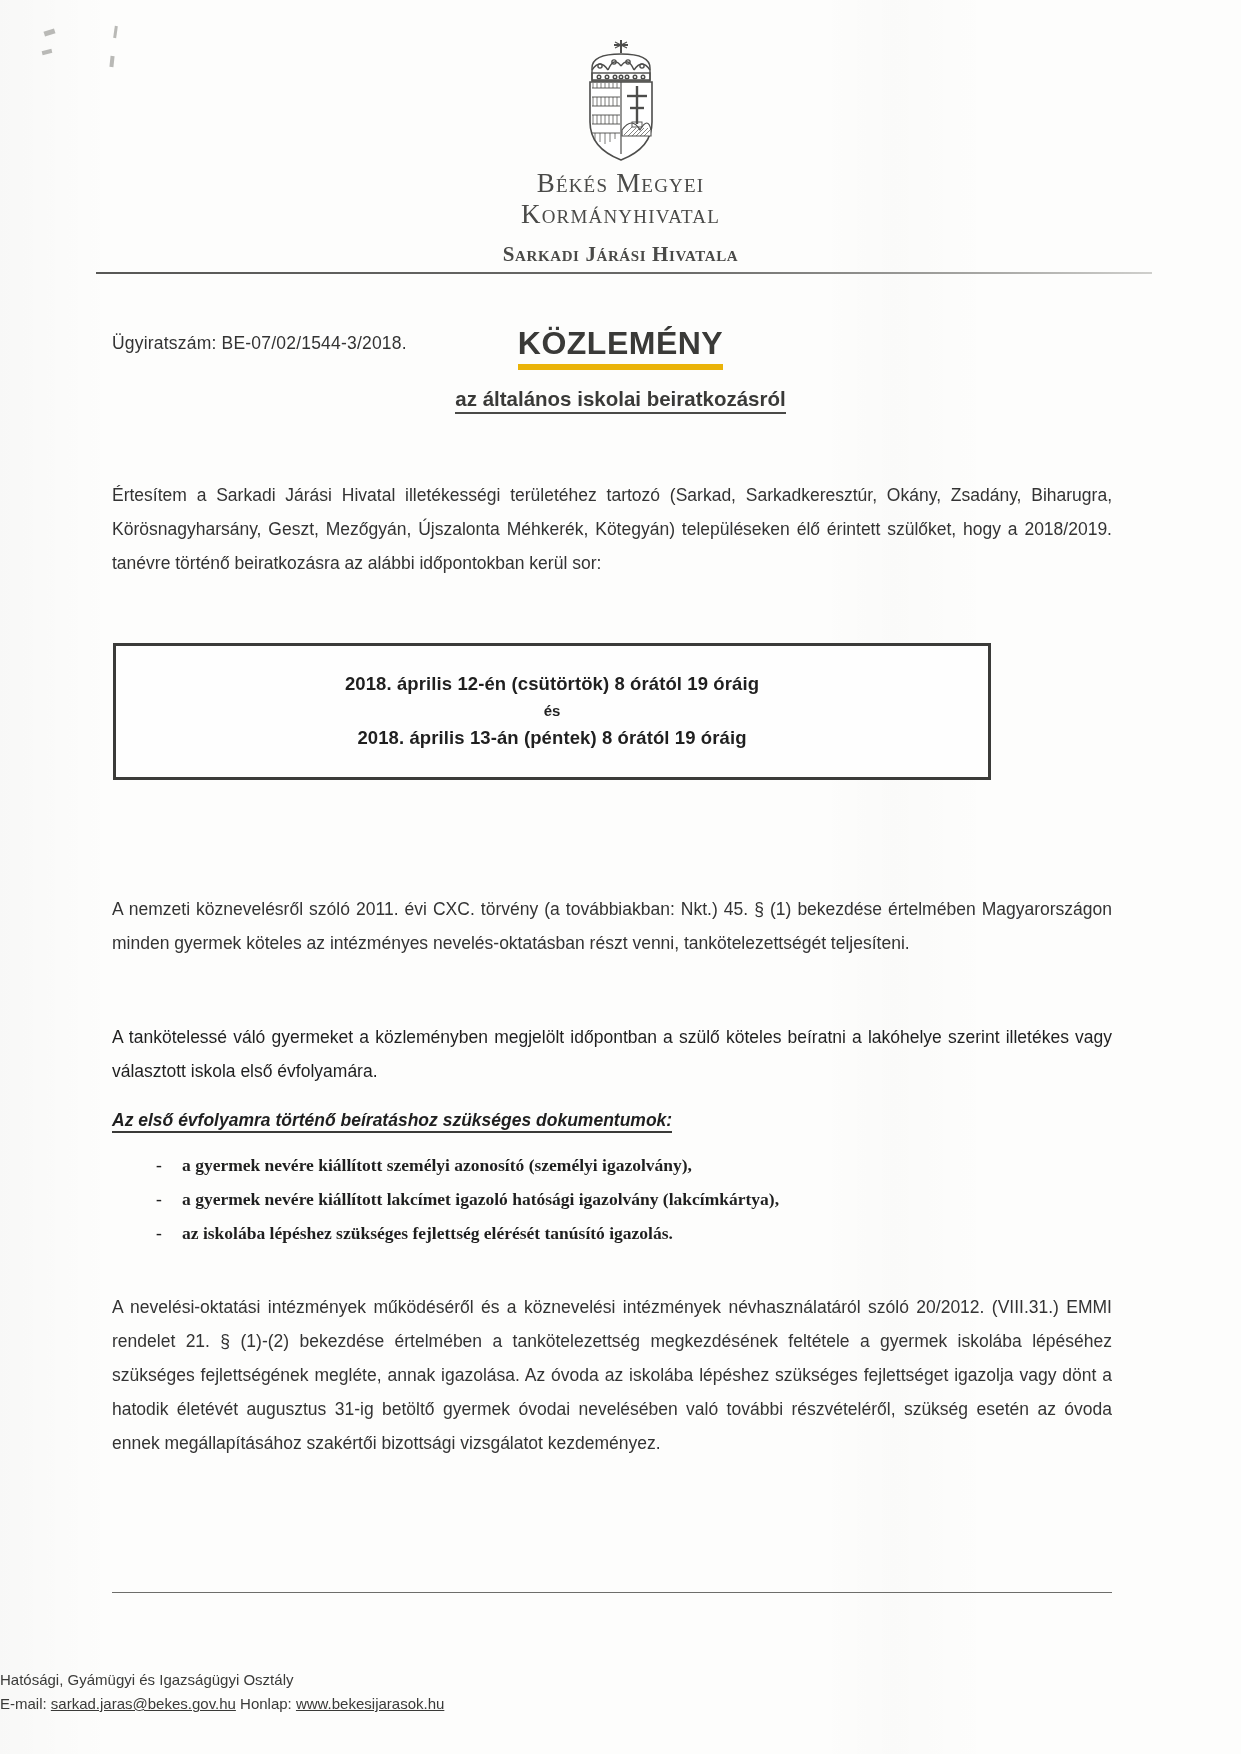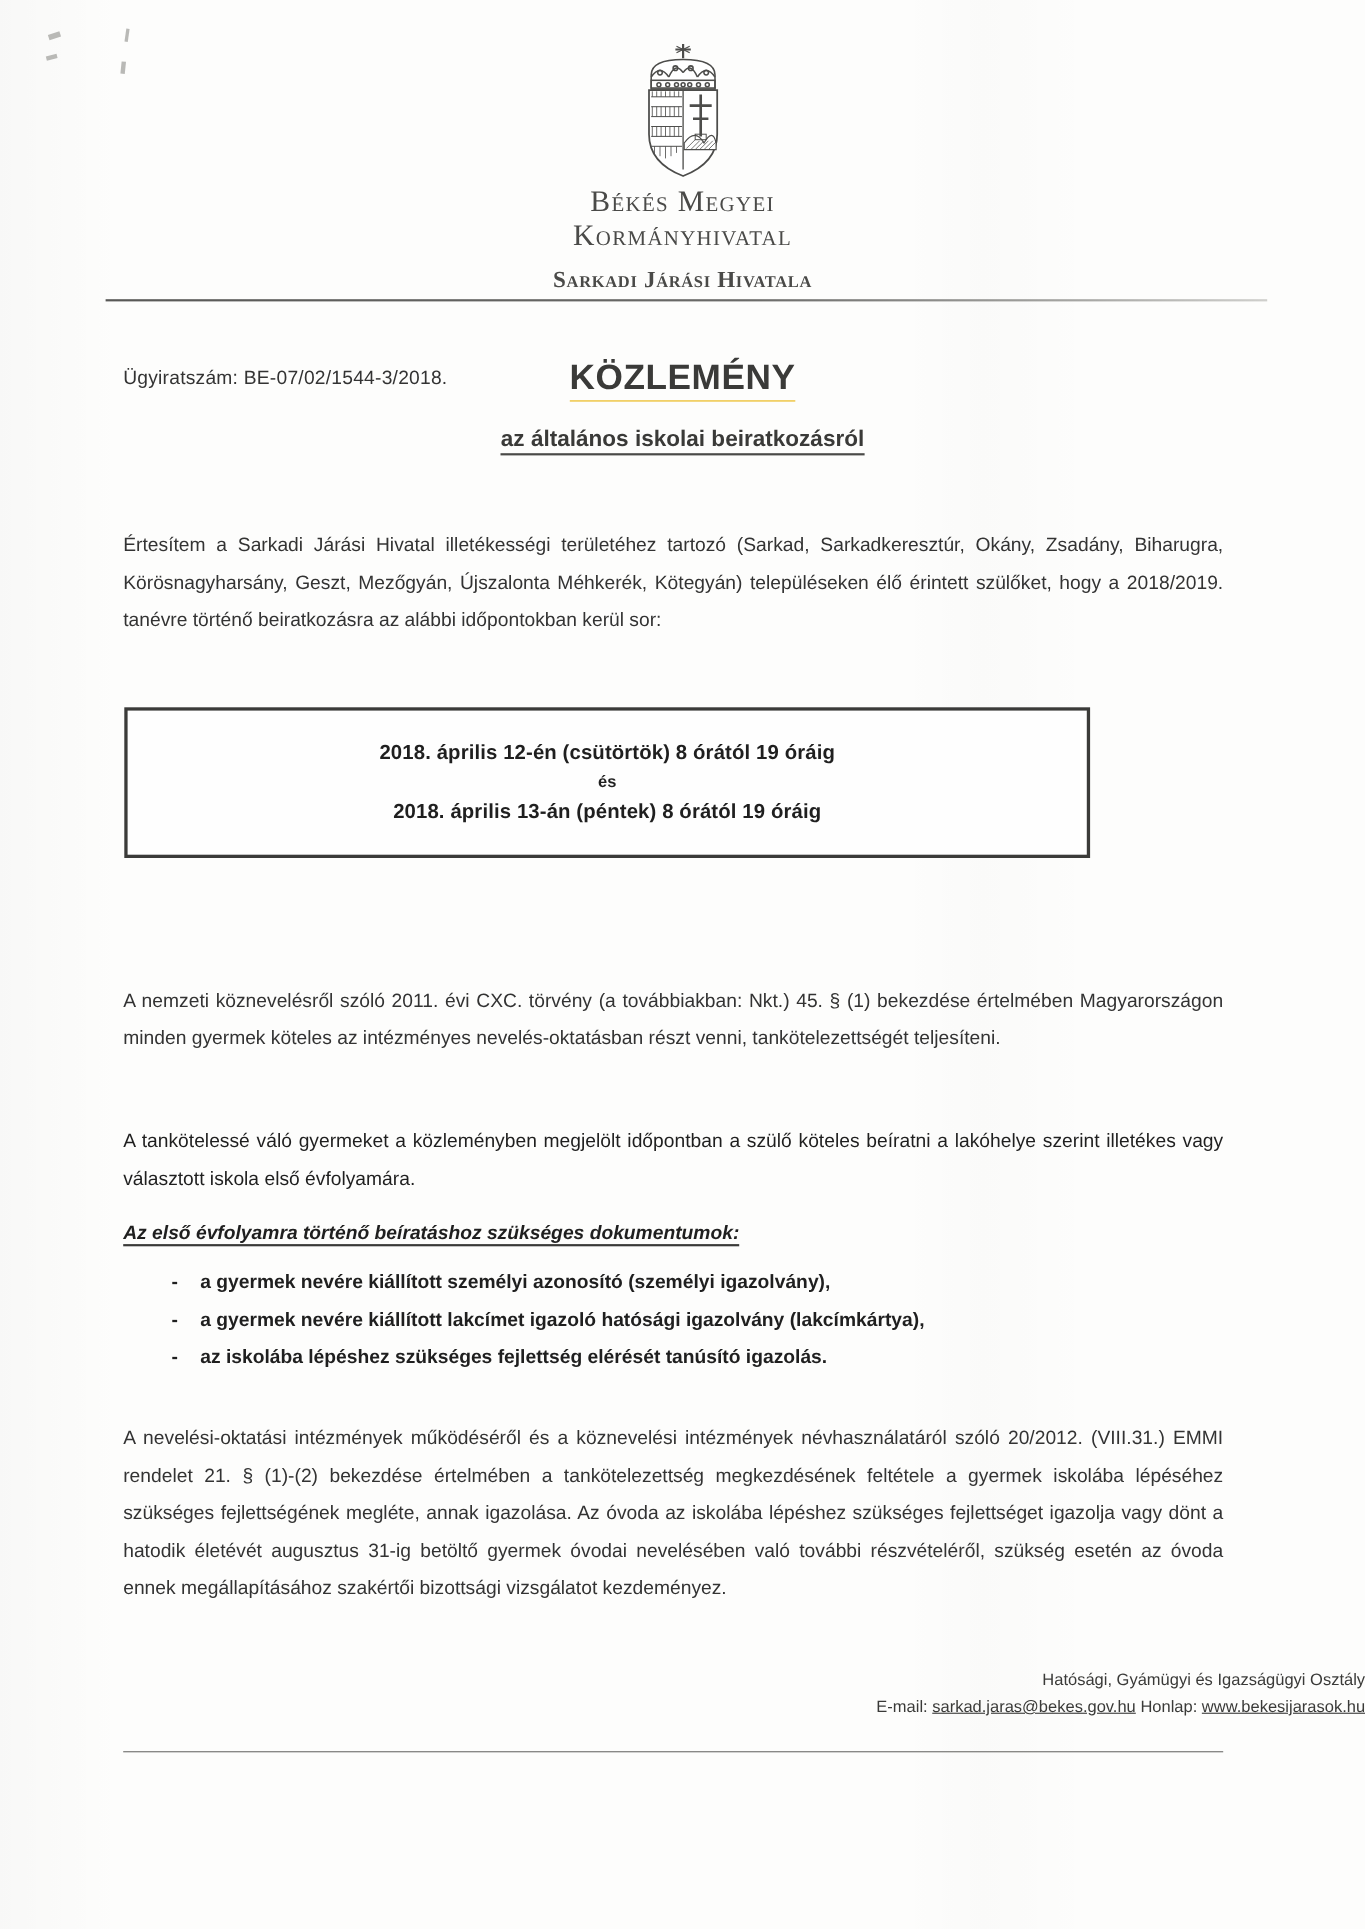--- a/index.html
+++ b/index.html
@@ -109,21 +109,21 @@
     position: absolute;
     left: 0; right: 0;
     top: 325px;
     text-align: center;
     font-size: 32px;
     font-weight: bold;
     letter-spacing: 0.5px;
     color: #3a3a38;
   }
   .title span {
-    border-bottom: 1px solid #eab308;
+    border-bottom: 6px solid #eab308;
     padding-bottom: 3px;
   }
   .subtitle {
     position: absolute;
     left: 0; right: 0;
     top: 387px;
     text-align: center;
     font-size: 20.5px;
     font-weight: bold;
     color: #3a3a38;
@@ -168,20 +168,21 @@
     padding: 0;
     list-style: none;
   }
   ul.doclist li {
     font-size: 17.5px;
     font-weight: bold;
     line-height: 34px;
     color: #1f1f1f;
     padding-left: 32px;
     position: relative;
+    font-family: Liberation Serif, serif;
   }
   ul.doclist li::before {
     content: "-";
     position: absolute;
     left: 6px;
     top: 0;
     font-weight: bold;
   }
 
   
@@ -220,22 +221,22 @@
     position: absolute;
     left: 112px;
     top: 1592px;
     width: 1000px;
     height: 1px;
     background: #6d6d6a;
   }
   .footer {
     position: absolute;
     left: 0; right: 0;
-    top: 1516px;
-    text-align: right;
+    top: 1668px;
+    text-align: left;
     color: #3a3a38;
   }
   .footer div {
     font-size: 15px;
     line-height: 24px;
   }
   .footer .link {
     text-decoration: underline;
   }
 </style>

